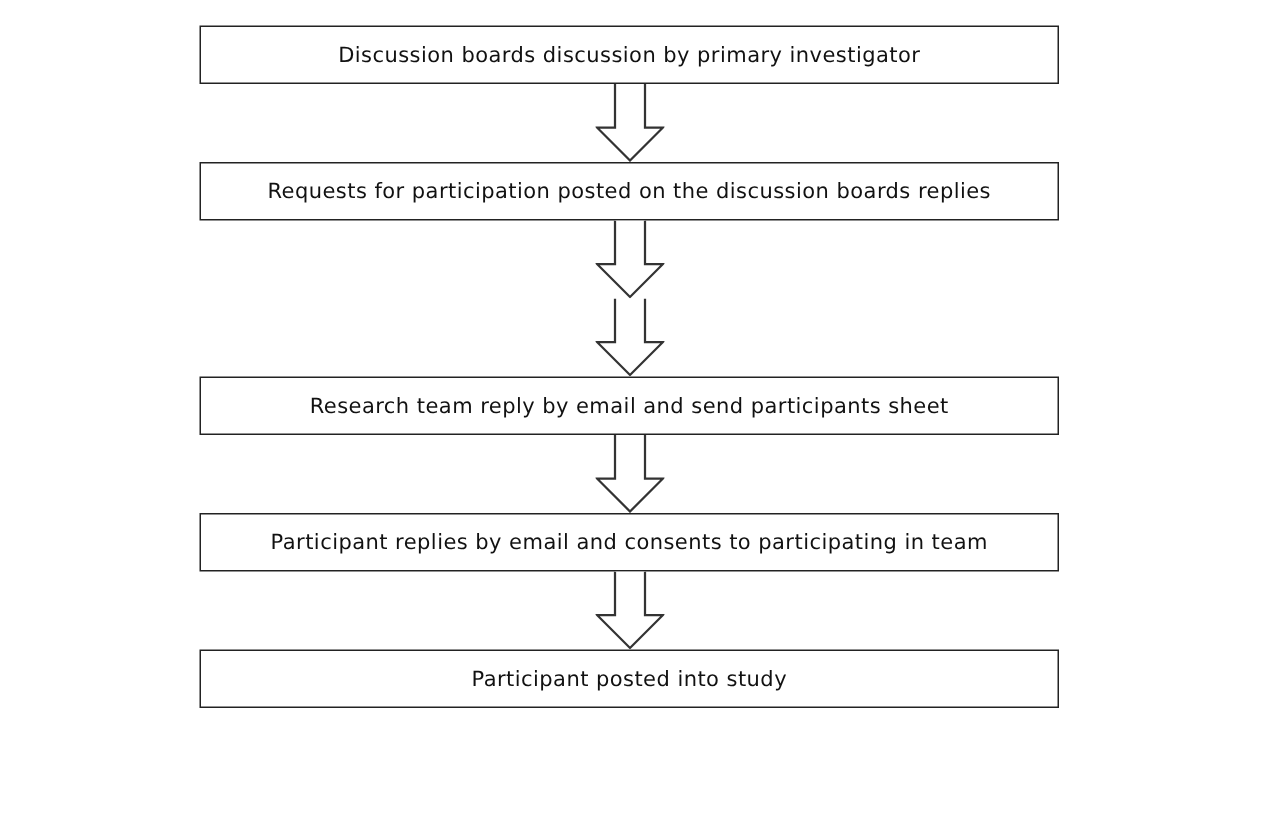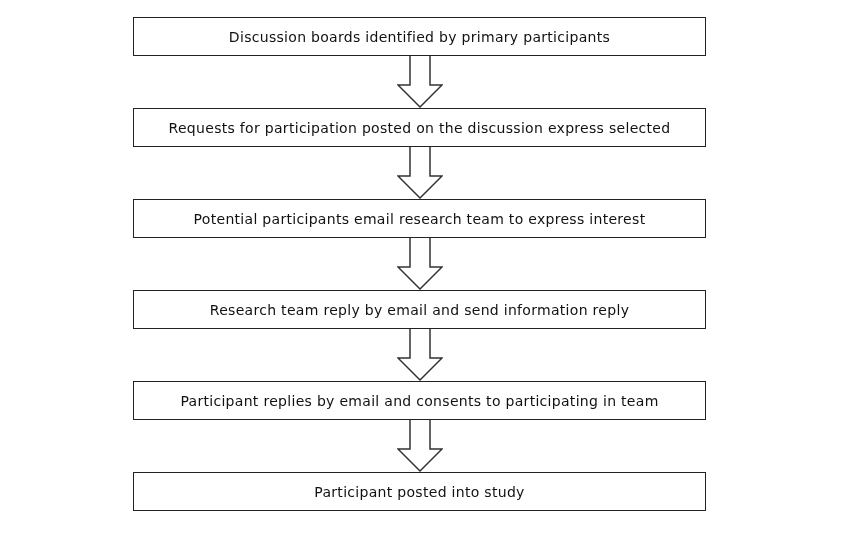--- a/index.html
+++ b/index.html
@@ -50,51 +50,48 @@
     display: block;
   }
 </style>
 </head>
 <body>
 
 <div class="page">
   <div class="flow">
 
     <div class="flow-box">
-      <span>Discussion boards identified by primary participants</span>
+      <span>Discussion boards discussion by primary investigator</span>
     </div>
 
     <div class="flow-arrow">
       <svg width="46" height="52" viewBox="0 0 46 52" aria-hidden="true">
         <path d="M13,0 L13,29 L1,29 L23,51 L45,29 L33,29 L33,0" fill="#ffffff" stroke="#333333" stroke-width="1.5" stroke-linejoin="miter"></path>
       </svg>
     </div>
 
     <div class="flow-box">
-      <span>Requests for participation posted on the discussion express selected</span>
+      <span>Requests for participation posted on the discussion boards replies</span>
     </div>
 
     <div class="flow-arrow">
       <svg width="46" height="52" viewBox="0 0 46 52" aria-hidden="true">
         <path d="M13,0 L13,29 L1,29 L23,51 L45,29 L33,29 L33,0" fill="#ffffff" stroke="#333333" stroke-width="1.5" stroke-linejoin="miter"></path>
       </svg>
     </div>
 
-    <div class="flow-box">
-      <span>Potential participants email research team to express interest</span>
-    </div>
 
     <div class="flow-arrow">
       <svg width="46" height="52" viewBox="0 0 46 52" aria-hidden="true">
         <path d="M13,0 L13,29 L1,29 L23,51 L45,29 L33,29 L33,0" fill="#ffffff" stroke="#333333" stroke-width="1.5" stroke-linejoin="miter"></path>
       </svg>
     </div>
 
     <div class="flow-box">
-      <span>Research team reply by email and send information reply</span>
+      <span>Research team reply by email and send participants sheet</span>
     </div>
 
     <div class="flow-arrow">
       <svg width="46" height="52" viewBox="0 0 46 52" aria-hidden="true">
         <path d="M13,0 L13,29 L1,29 L23,51 L45,29 L33,29 L33,0" fill="#ffffff" stroke="#333333" stroke-width="1.5" stroke-linejoin="miter"></path>
       </svg>
     </div>
 
     <div class="flow-box">
       <span>Participant replies by email and consents to participating in team</span>

